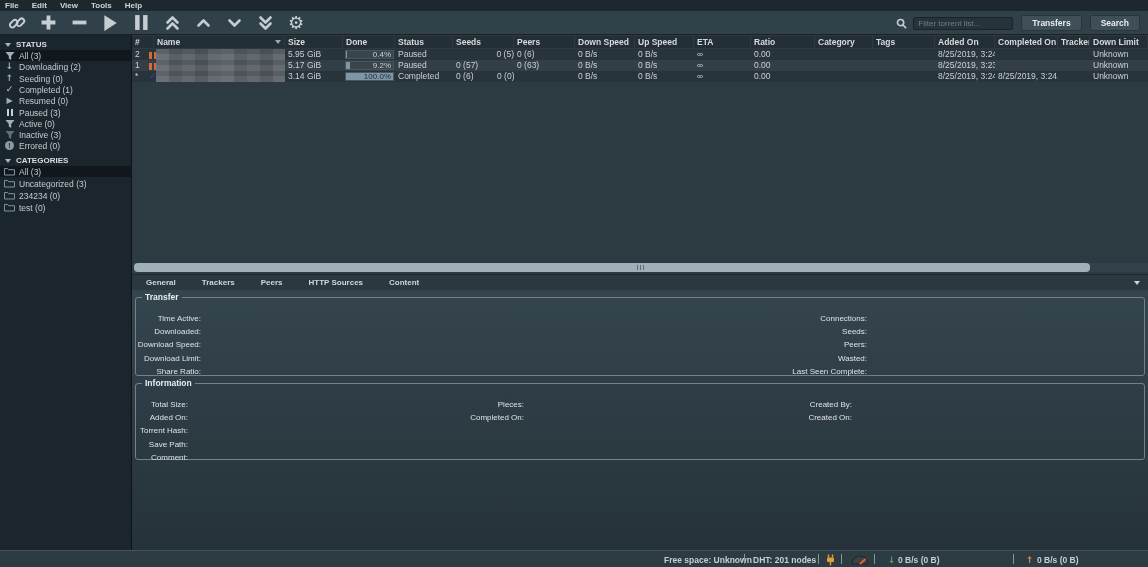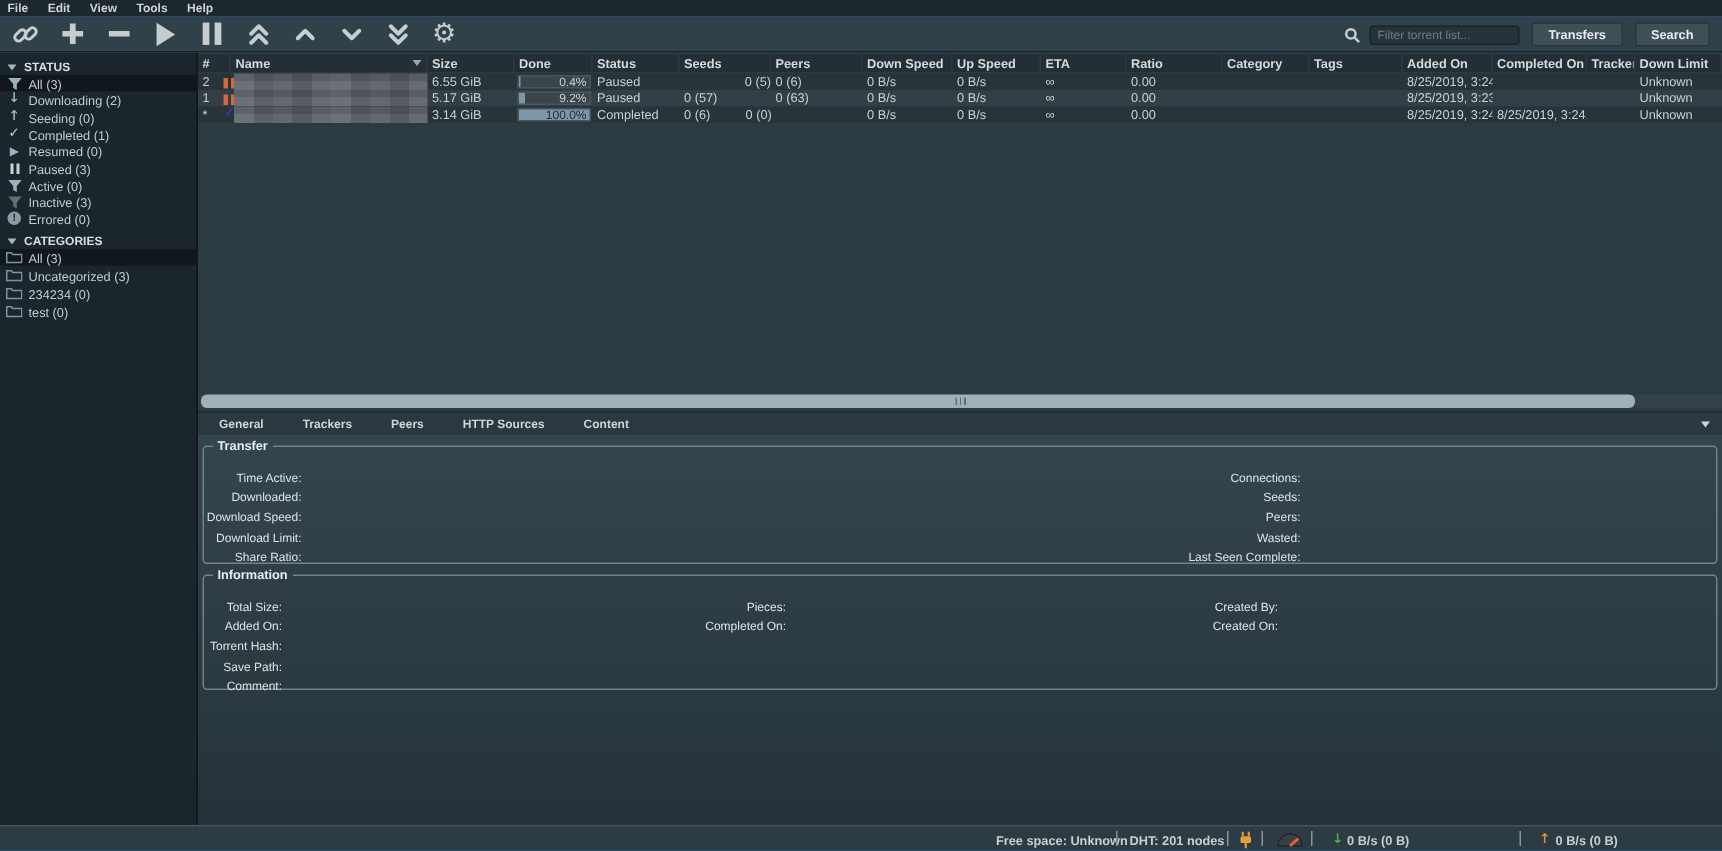--- a/index.html
+++ b/index.html
@@ -1,18 +1,18 @@
 <!DOCTYPE html>
 <html><head>
 <meta charset="utf-8">
 <style>
   * { margin:0; padding:0; box-sizing:border-box; }
   html,body { width:1148px; height:567px; overflow:hidden; background:#1d282e;
               font-family:"Liberation Sans", sans-serif; }
-  #app { position:relative; width:1148px; height:567px; background:#3b82f6; overflow:hidden; }
+  #app { position:relative; width:1148px; height:567px; background:#c2410c; overflow:hidden; }
 
   
   #menubar { position:absolute; left:0; top:0; width:1148px; height:11px; background:#1d282e;
              display:flex; align-items:center; padding-left:5px; gap:13px; z-index:5; }
   .menu-item { font-size:8px; font-weight:bold; color:#cdd4d8; cursor:default; }
 
   
   #toolbar { position:absolute; left:0; top:11px; width:1148px; height:24px; background:#31414a;
              display:flex; align-items:center; padding-left:6px; gap:9px; z-index:5;
              border-bottom:1px solid #1a2227; }
@@ -312,21 +312,21 @@
       <div class="th" style="left:803px;width:60px;">Added On</div>
       <div class="th" style="left:863px;width:63px;">Completed On</div>
       <div class="th" style="left:926px;width:32px;">Tracker</div>
       <div class="th" style="left:958px;width:58px;">Down Limit</div>
     </div>
 
     <div class="trow base" style="top:14px;">
       <div class="td" style="left:0;width:22px;">2</div>
       <div class="td pause-cell" style="left:14px;width:12px;padding:2px 0 0 2px;"><span></span><span></span></div>
       <div class="mosaic"></div>
-      <div class="td" style="left:153px;width:58px;">6.55 GiB</div>
+      <div class="td" style="left:153px;width:58px;">5.95 GiB</div>
       <div class="pbar" style="left:213px;width:49px;">
         <span class="pfill" style="width: 0.4%;"></span>
         <span class="ptext">0.4%</span>
       </div>
       <div class="td" style="left:263px;width:58px;">Paused</div>
       <div class="td" style="left:321px;width:61px;text-align:right;">0 (5)</div>
       <div class="td" style="left:382px;width:61px;">0 (6)</div>
       <div class="td" style="left:443px;width:60px;">0 B/s</div>
       <div class="td" style="left:503px;width:59px;">0 B/s</div>
       <div class="td" style="left:562px;width:57px;">∞</div>

